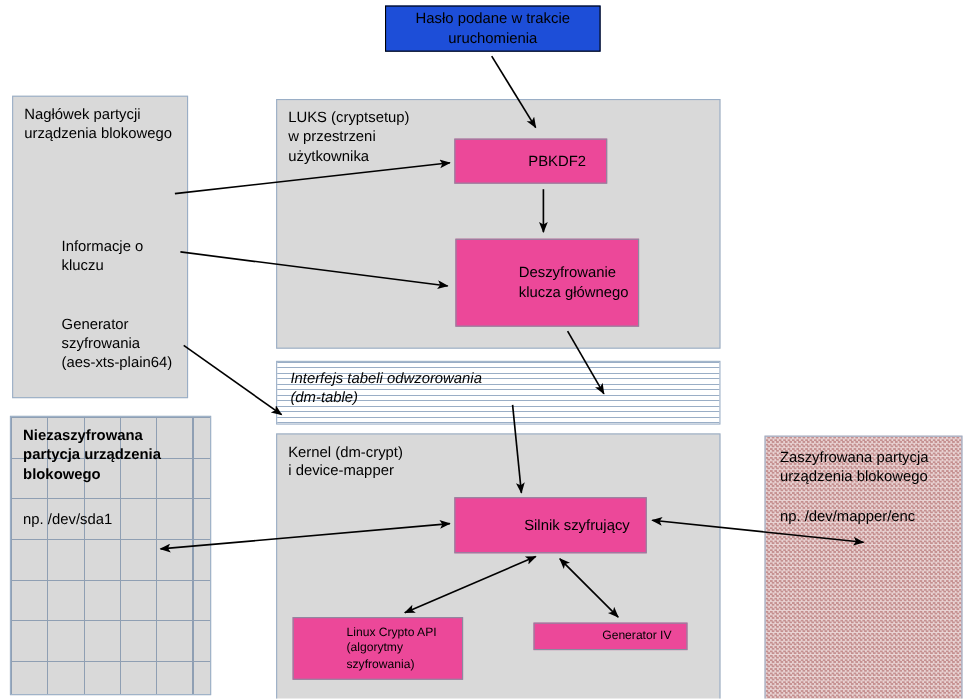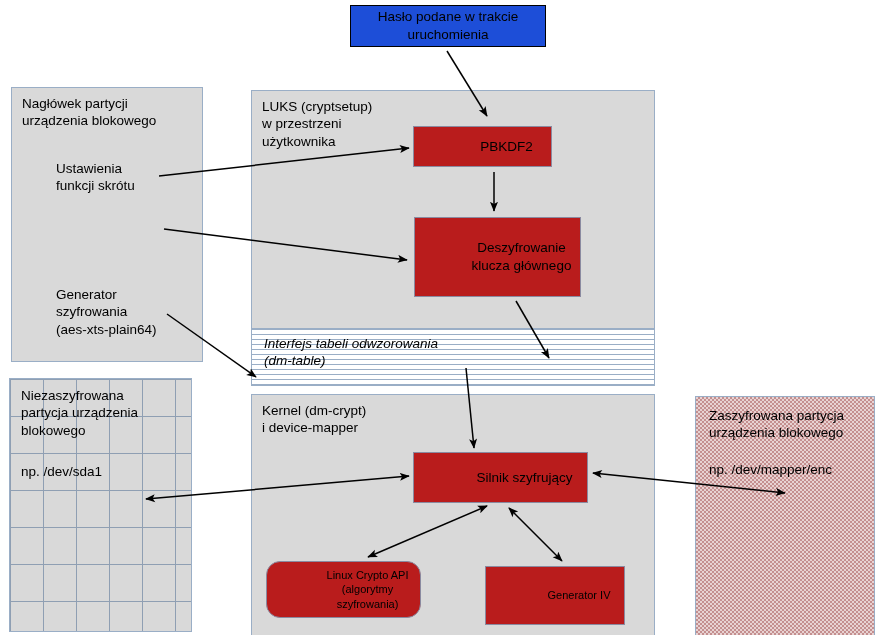--- a/index.html
+++ b/index.html
@@ -11,37 +11,37 @@
   
   .panel{border:1px solid #9aaec6;background:#d9d9d9;}
   .panel-title{position:absolute;left:10px;top:7px;line-height:1.28;white-space:pre-line;}
 
   
   .cyan{border:1px solid #000000;background:#1d4ed8;
         display:flex;align-items:center;justify-content:center;text-align:center;
         line-height:1.3;white-space:pre-line;}
 
   
-  .redbox{border:1px solid #8a8aa0;background:#b91c1c;
-          display:flex;align-items:center;justify-content:center;text-align:center;
+  .redbox{border:1px solid #8a8aa0;background:#ec4899;
+          display:flex;align-items:center;justify-content:center;text-align:left;
           line-height:1.3;white-space:pre-line;padding-left:48px;}
 
   
   .striped{border:1px solid #9aaec6;background:#ffffff;
            background-image:repeating-linear-gradient(to bottom,
               #9aaec6 0px,#9aaec6 1px,#ffffff 1px,#ffffff 5px);}
   .striped .panel-title{left:12px;top:6px;font-style:italic;}
 
   
   .gridbox{border:1px solid #9aaec6;background:#d9d9d9;
            background-image:
              repeating-linear-gradient(to right,#8f9fb3 0px,#8f9fb3 1px,transparent 1px,transparent 33px),
              repeating-linear-gradient(to bottom,#8f9fb3 0px,#8f9fb3 1px,transparent 1px,transparent 37px);
            background-position:0 0;}
-  .gridbox .panel-title{left:11px;top:8px;}
+  .gridbox .panel-title{left:11px;top:8px;font-weight:bold;}
 
   
   .checkbox-pat{border:1px solid #9aaec6;background:#e8cfcf;
       background-image:
         repeating-conic-gradient(#c48f8f 0% 25%, #e8d2d2 0% 50%);
       background-size:4px 4px;margin-top:24px;}
   .checkbox-pat .panel-title{left:13px;top:10px;}
 
   .small{font-size:11px;}
   .label{position:absolute;line-height:1.28;white-space:pre-line;}
@@ -50,31 +50,31 @@
               pointer-events:none;}
 </style>
 </head>
 <body>
 
 <div class="abs cyan" style="left:350px;top:5px;width:196px;height:42px;">
   <span>Hasło podane w trakcie
 uruchomienia</span>
 </div>
 
-<div class="abs panel" style="left:11px;top:87px;width:192px;height:275px;">
+<div class="abs panel" style="left:11px;top:87px;width:160px;height:275px;">
   <div class="panel-title">Nagłówek partycji
 urządzenia blokowego</div>
-  <div class="label" style="left:44px;top:72px;">Ustawienia
-funkcji skrótu</div>
+  <div class="label" style="left:44px;top:127px;">Informacje o
+kluczu</div>
   <div class="label" style="left:44px;top:198px;">Generator
 szyfrowania
 (aes-xts-plain64)</div>
 </div>
 
-<div class="abs panel" style="left:251px;top:90px;width:404px;height:255px;text-decoration:underline;">
+<div class="abs panel" style="left:251px;top:90px;width:404px;height:227px;text-decoration:underline;">
   <div class="panel-title">LUKS (cryptsetup)
 w przestrzeni
 użytkownika</div>
 </div>
 <div class="abs redbox" style="left:413px;top:126px;width:139px;height:41px;">
   <span>PBKDF2</span>
 </div>
 <div class="abs redbox" style="left:414px;top:217px;width:167px;height:80px;">
   <span>Deszyfrowanie
 klucza głównego</span>
@@ -85,25 +85,25 @@
 (dm-table)</div>
 </div>
 
 <div class="abs panel" style="left:251px;top:394px;width:404px;height:252px;">
   <div class="panel-title">Kernel (dm-crypt)
 i device-mapper</div>
 </div>
 <div class="abs redbox" style="left:413px;top:452px;width:175px;height:51px;">
   <span>Silnik szyfrujący</span>
 </div>
-<div class="abs redbox small" style="left:266px;top:561px;width:155px;height:57px;border-radius:14px;">
+<div class="abs redbox small" style="left:266px;top:561px;width:155px;height:57px;">
   <span>Linux Crypto API
 (algorytmy szyfrowania)</span>
 </div>
-<div class="abs redbox small" style="left:485px;top:566px;width:140px;height:59px;">
+<div class="abs redbox small" style="left:485px;top:566px;width:140px;height:25px;">
   <span>Generator IV</span>
 </div>
 
 <div class="abs gridbox" style="left:9px;top:378px;width:183px;height:254px;">
   <div class="panel-title">Niezaszyfrowana
 partycja urządzenia
 blokowego</div>
   <div class="label" style="left:11px;top:84px;">np. /dev/sda1</div>
 </div>
 

